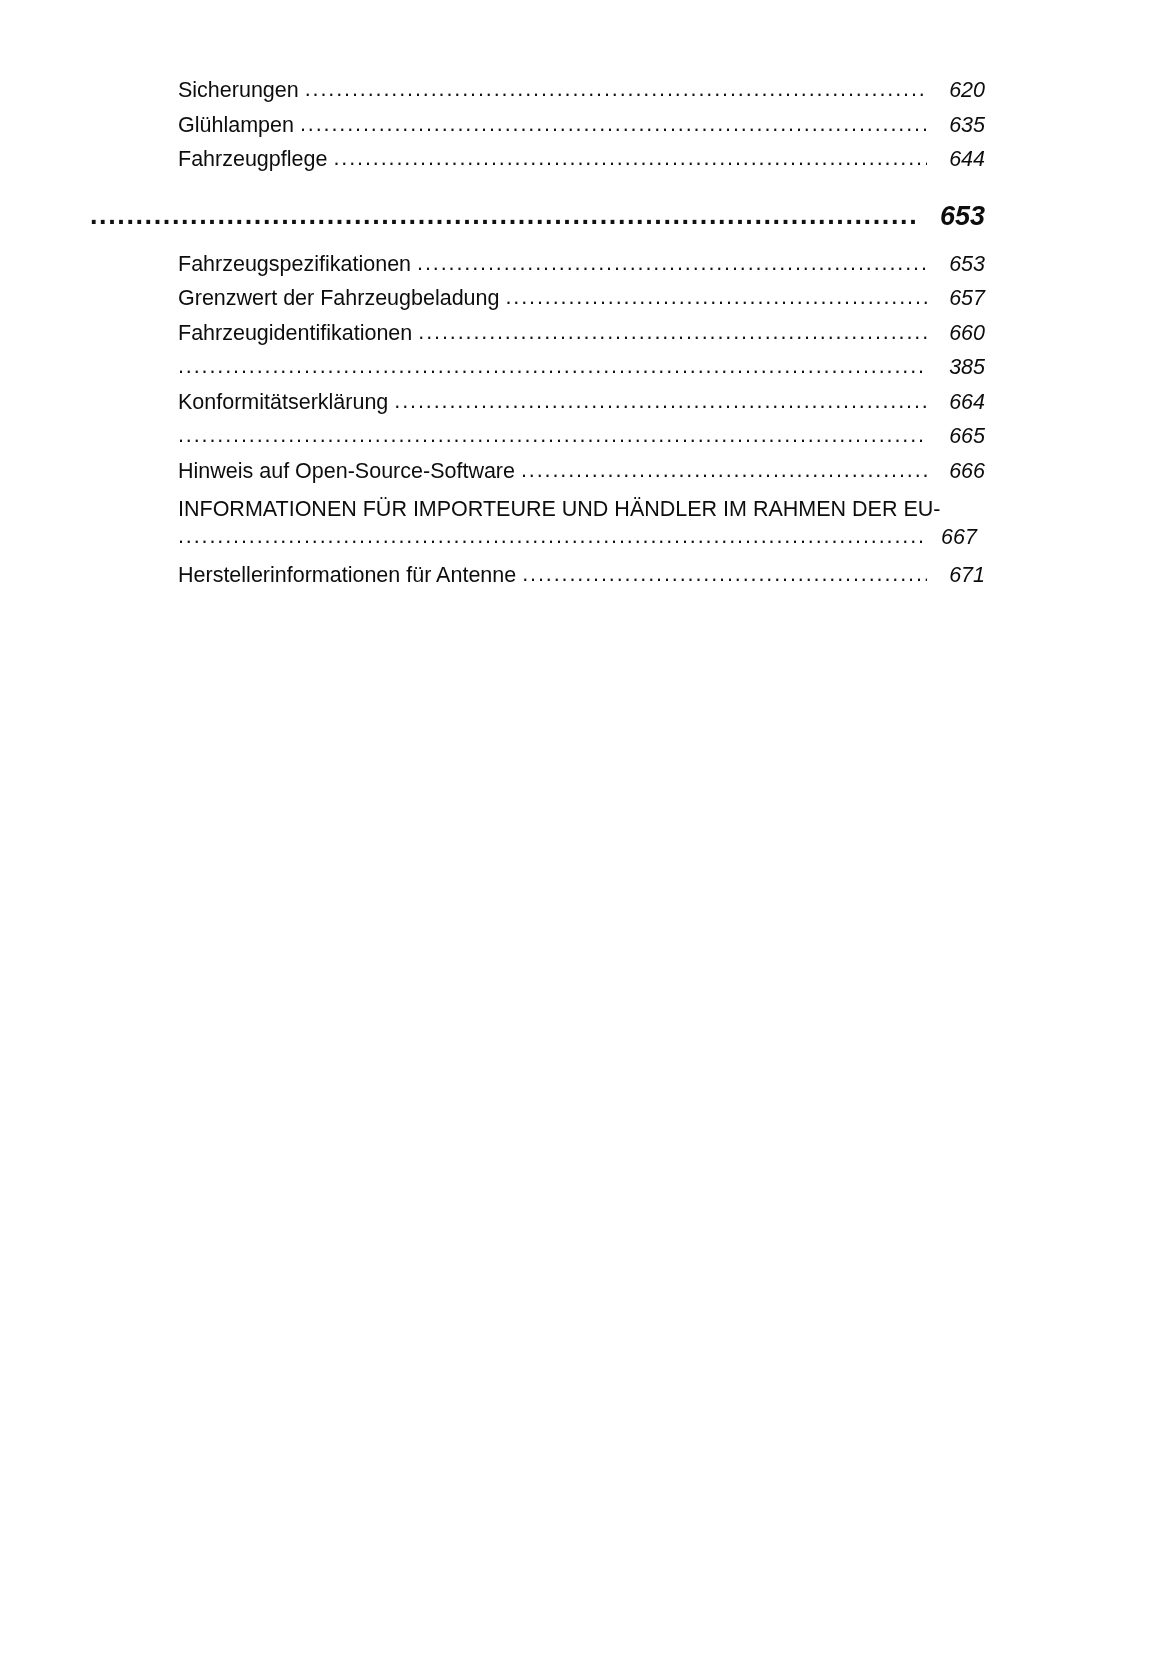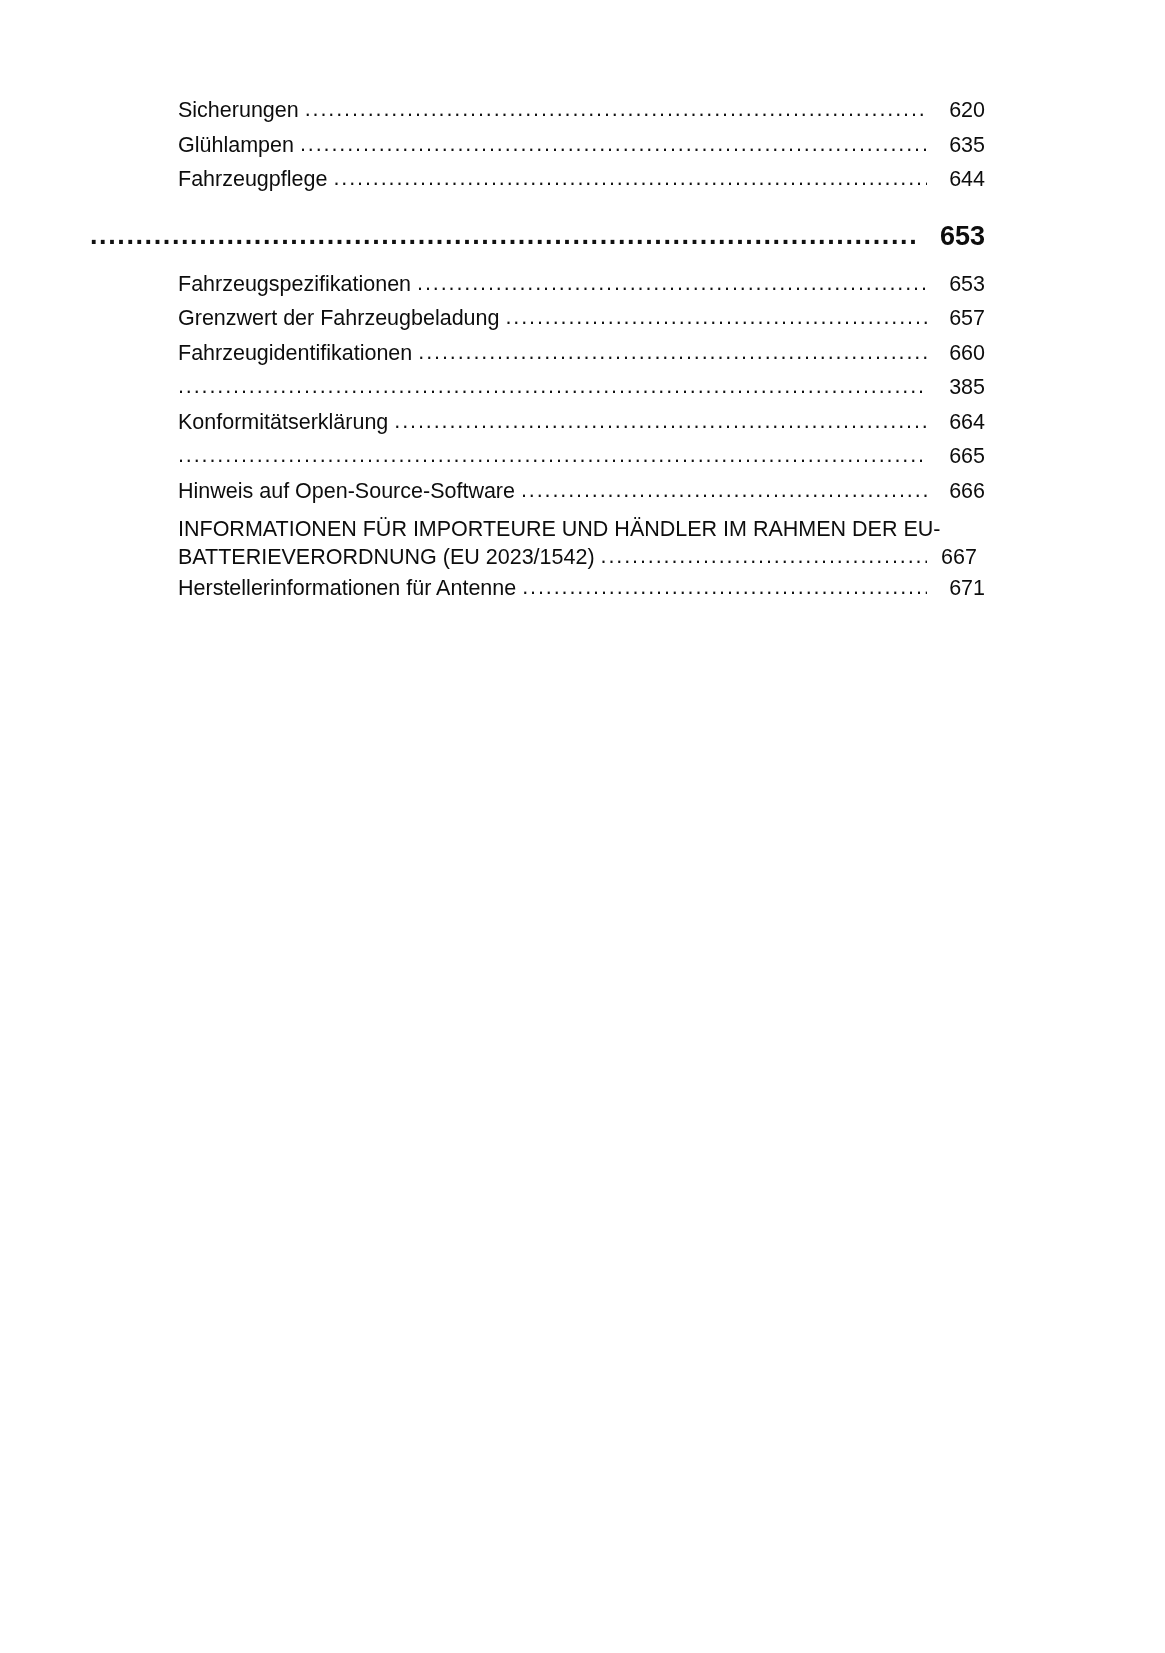--- a/index.html
+++ b/index.html
@@ -12,21 +12,21 @@
     height: 1653px;
     font-family: "Liberation Sans", sans-serif;
     color: #0d0d0d;
     -webkit-font-smoothing: antialiased;
   }
   .page {
     position: relative;
     width: 951px;
     height: 1653px;
     box-sizing: border-box;
-    padding: 100px 180px 0 90px;
+    padding: 80px 180px 0 90px;
   }
   .toc {
     width: 895px;
   }
   
   .entry {
     display: flex;
     align-items: baseline;
     font-size: 21.5px;
     line-height: 1.0;
@@ -45,20 +45,21 @@
     letter-spacing: 1.9px;
     color: #111;
     position: relative;
     top: -1px;
   }
   .entry .page-num {
     flex: 0 0 auto;
     padding-left: 6px;
     text-align: right;
     min-width: 52px;
+    font-style: italic;
   }
   
   .sub {
     padding-left: 88px;
   }
   
   .chapter {
     font-weight: bold;
     font-size: 27px;
     margin-top: 32px;
@@ -70,21 +71,21 @@
     letter-spacing: 1.6px;
   }
   .chapter .page-num {
     min-width: 62px;
   }
   
   .entry.wrap {
     display: block;
     white-space: normal;
     padding-left: 88px;
-    margin-bottom: 6px;
+    margin-bottom: 13px;
   }
   .entry.wrap .line1 {
     display: block;
     font-size: 21.5px;
     line-height: 1.32;
   }
   .entry.wrap .line2row {
     display: flex;
     align-items: baseline;
     white-space: nowrap;
@@ -173,21 +174,20 @@
 
     <div class="entry sub">
       <span class="title">Hinweis auf Open-Source-Software</span>
       <span class="leader">....................................................................................................................................................................................</span>
       <span class="page-num">666</span>
     </div>
 
     <div class="entry wrap">
       <span class="line1">INFORMATIONEN FÜR IMPORTEURE UND HÄNDLER IM RAHMEN DER EU-</span>
       <span class="line2row">
-        <span class="title">BATTERIEVERORDNUNG (EU 2023/1542)</span>
         <span class="leader">....................................................................................................................................................................................</span>
         <span class="page-num">667</span>
       </span>
     </div>
 
     <div class="entry sub">
       <span class="title">Herstellerinformationen für Antenne</span>
       <span class="leader">....................................................................................................................................................................................</span>
       <span class="page-num">671</span>
     </div>

